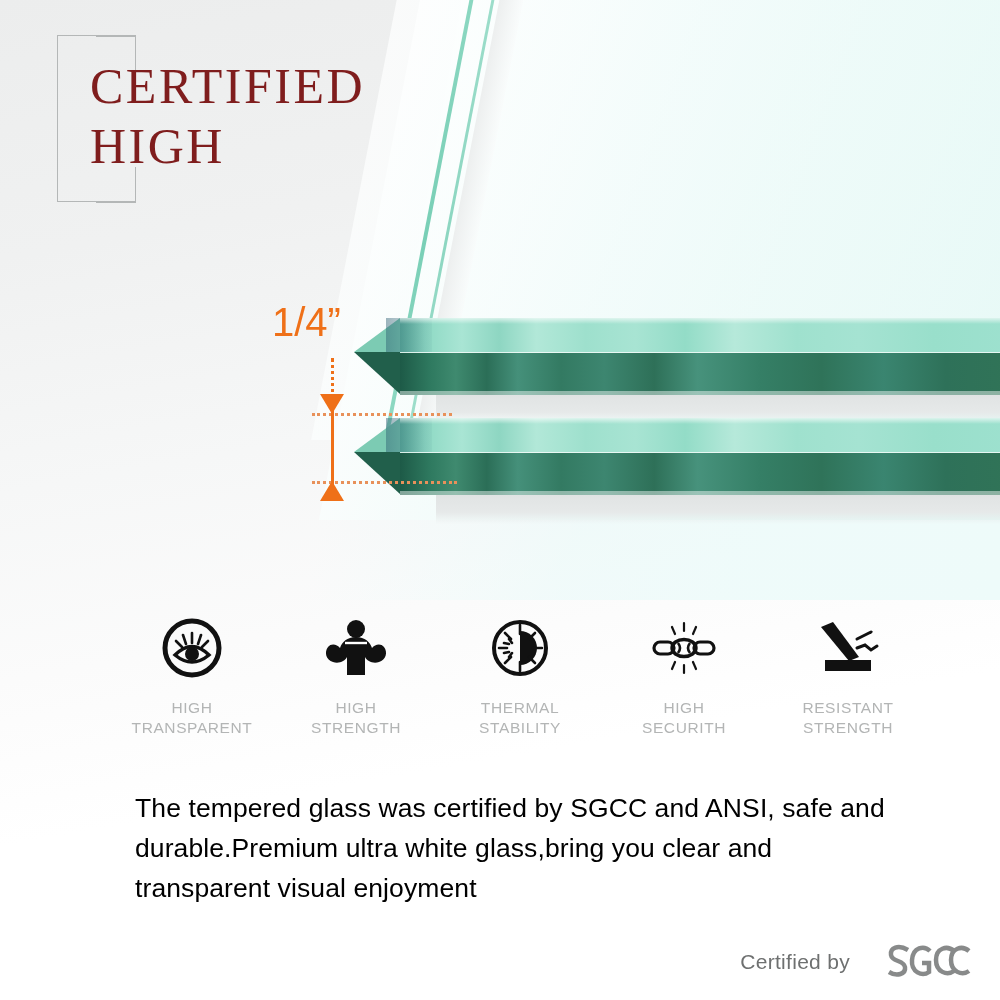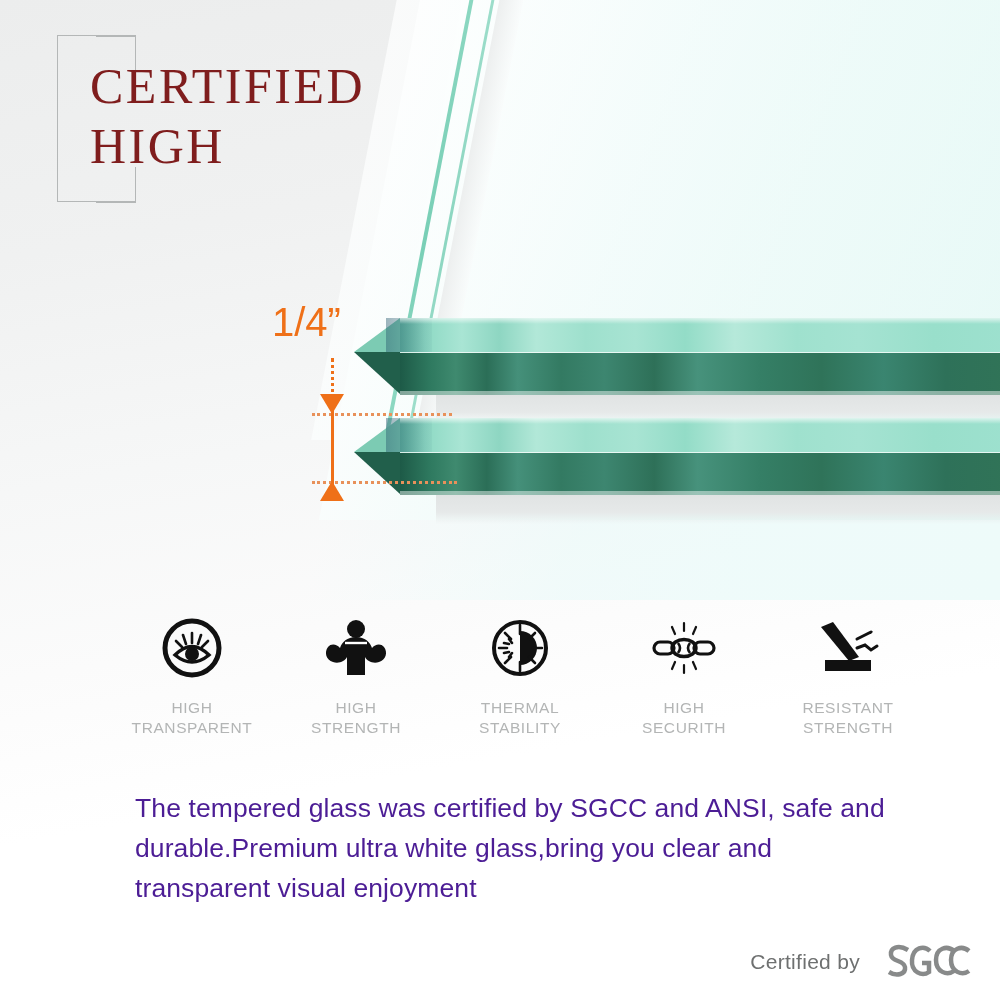--- a/index.html
+++ b/index.html
@@ -273,31 +273,31 @@
     white-space: pre-line;
   }
 
   
   .body-copy {
     position: absolute;
     left: 135px; top: 788px;
     width: 770px;
     font-size: 26.5px;
     line-height: 40px;
-    color: #4c1d95;
+    color: #000000;
     letter-spacing: 0.1px;
   }
 
   
   .cert-row {
     position: absolute;
     right: 28px; top: 938px;
     display: flex;
     align-items: center;
-    gap: 24px;
+    gap: 34px;
   }
   .cert-label {
     font-size: 21px;
     color: #6e7070;
     letter-spacing: 0.3px;
   }
 </style>
 </head>
 <body>
 

